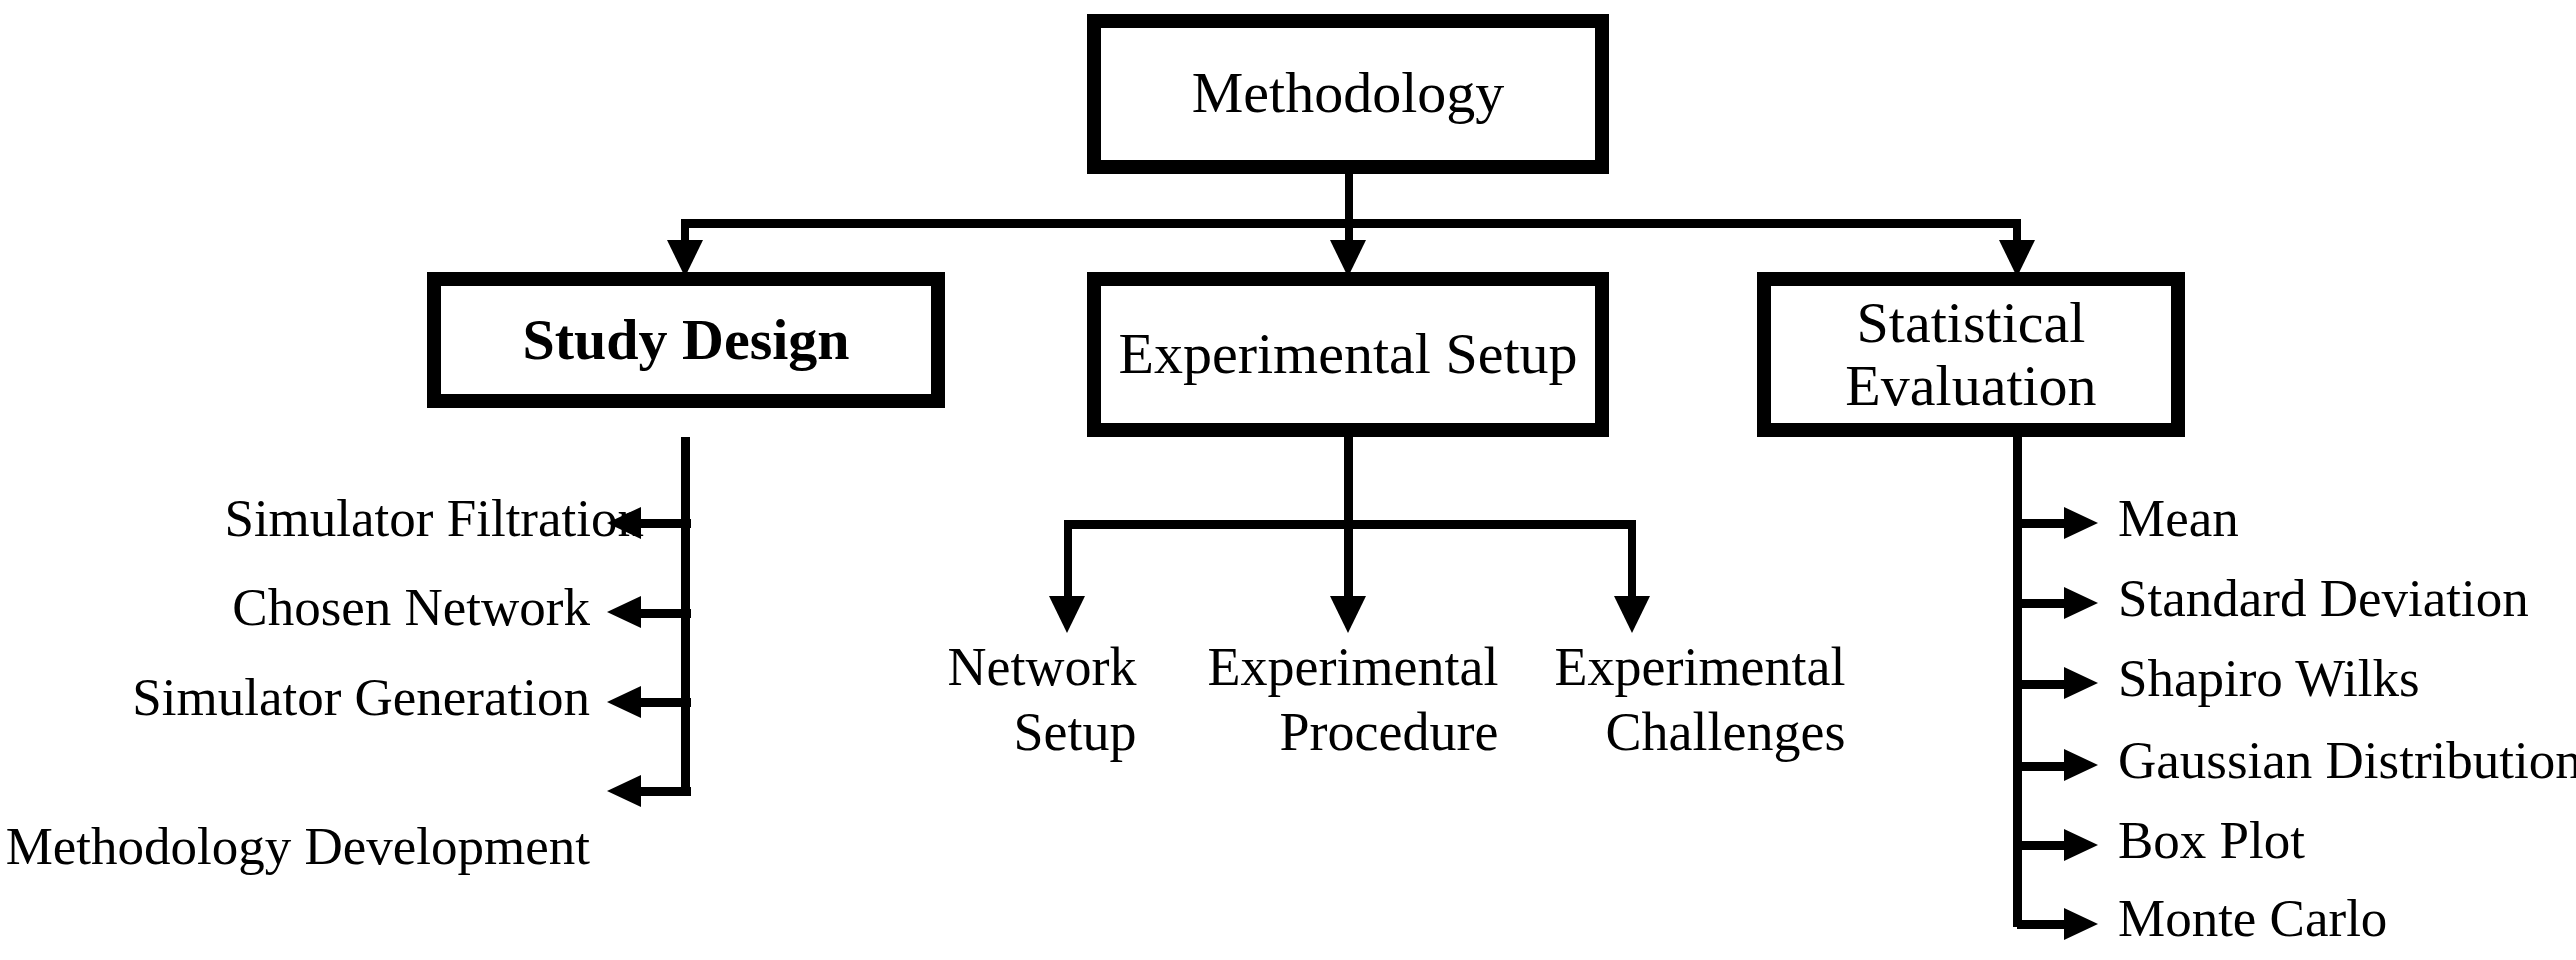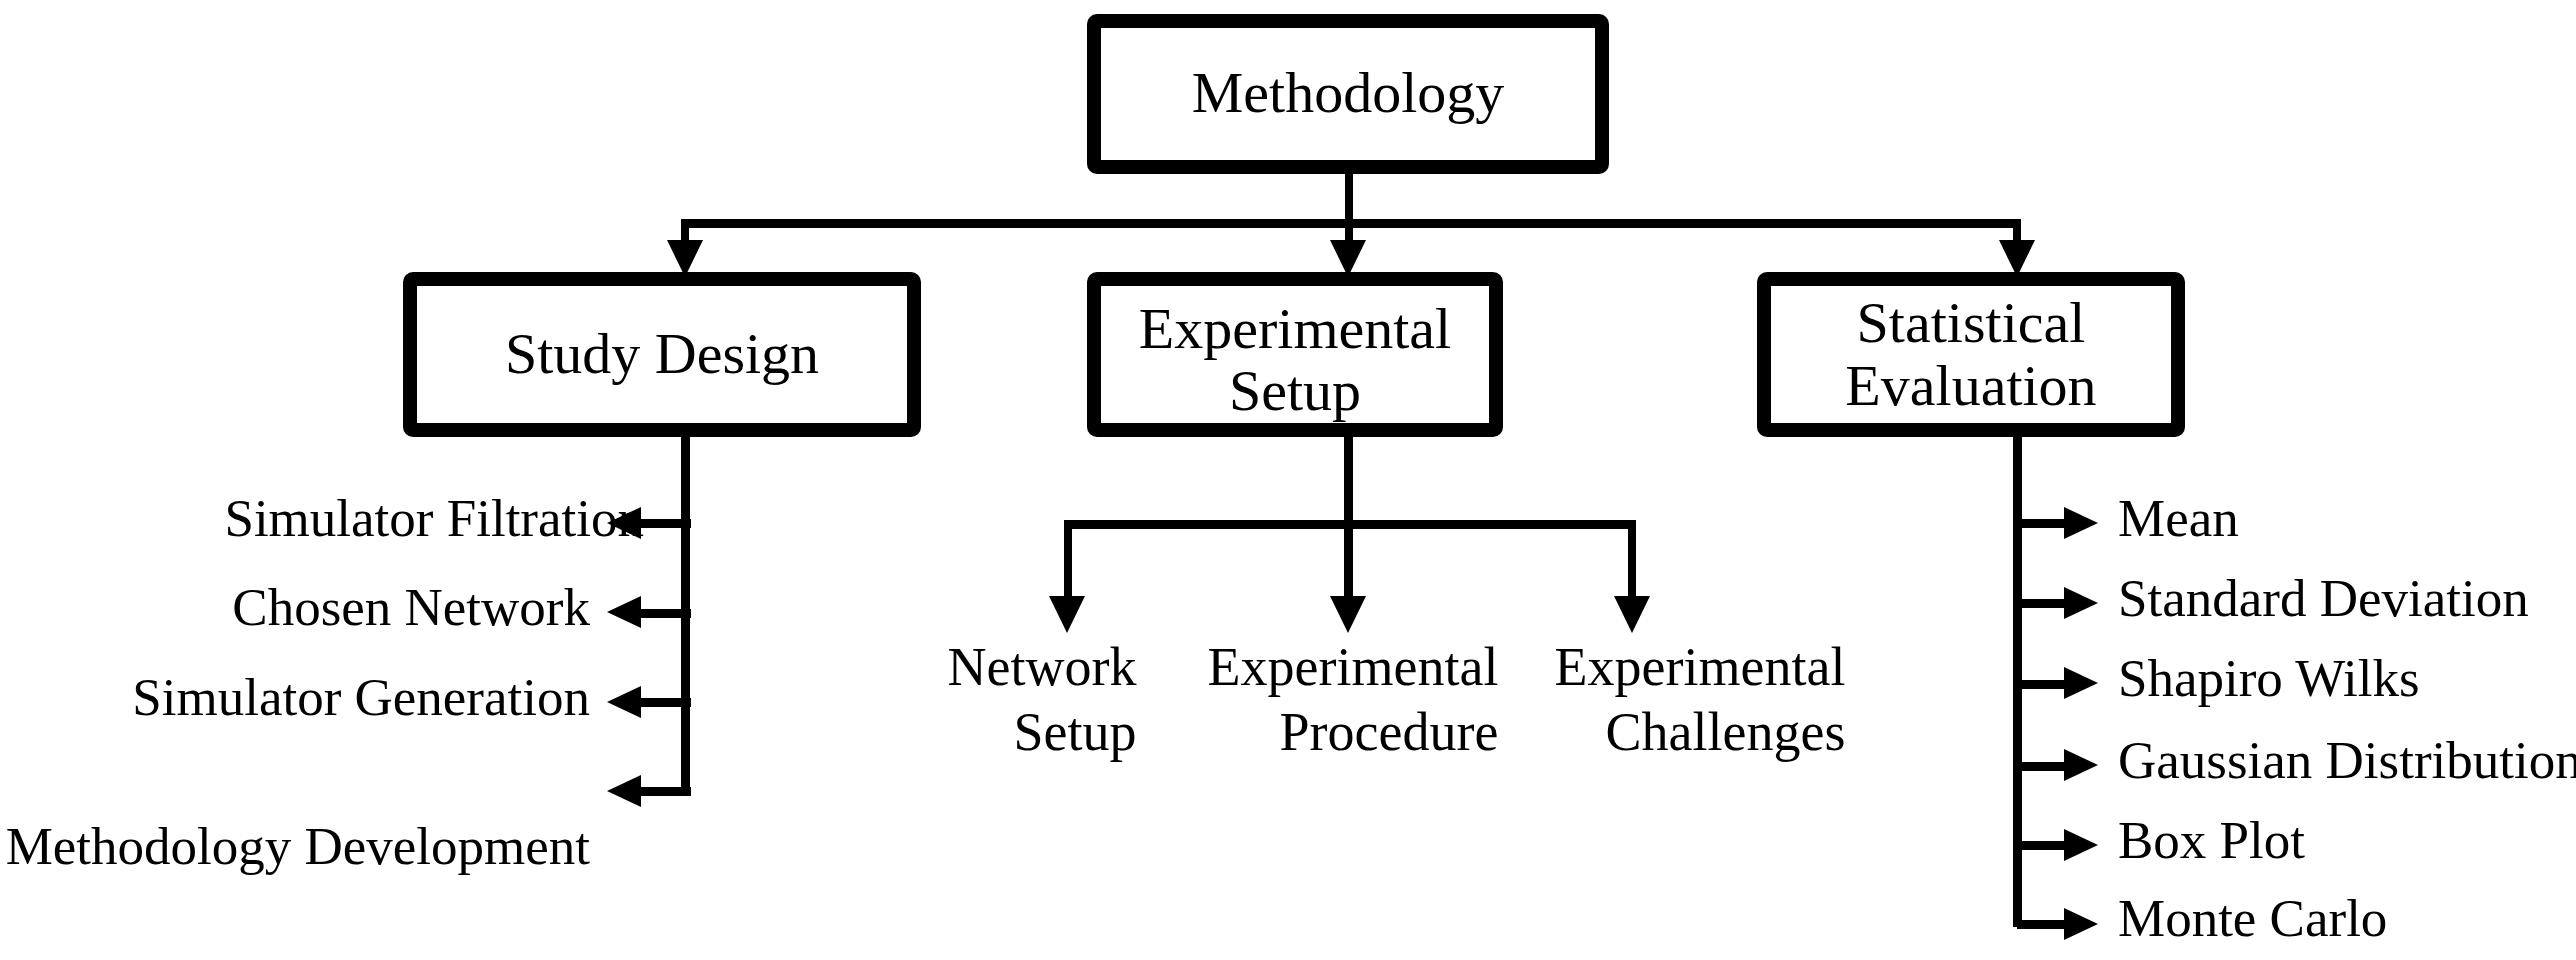--- a/index.html
+++ b/index.html
@@ -9,21 +9,21 @@
     height: 961px;
     background: #ffffff;
     font-family: "Liberation Serif", "DejaVu Serif", serif;
     color: #000000;
     overflow: hidden;
   }
   .box {
     position: absolute;
     box-sizing: border-box;
     border: 14px solid #000000;
-    border-radius: 10px;
+    border-radius: 0;
     background: #ffffff;
     display: flex;
     align-items: center;
     justify-content: center;
     text-align: center;
     font-size: 58px;
     line-height: 1.08;
     white-space: pre-line;
   }
   .ln { position: absolute; background: #000000; }
@@ -73,24 +73,24 @@
 
   <div class="ln" style="left:681px; top:219px; width:1340px; height:8.6px;"></div>
 
   <div class="ln" style="left:681px; top:219px; width:8px; height:21.6px;"></div>
   <div class="ln" style="left:2013px; top:219px; width:8px; height:21.6px;"></div>
 
   <div class="arr-d" style="left:667px; top:240px;"></div>
   <div class="arr-d" style="left:1330px; top:240px;"></div>
   <div class="arr-d" style="left:1999px; top:240px;"></div>
 
-  <div class="box" style="left:403px; top:272px; width:518px; height:165px;">
+  <div class="box" style="left:427px; top:272px; width:518px; height:136px;font-weight:bold;">
     <span>Study Design</span>
   </div>
-  <div class="box" style="left:1087px; top:272px; width:416px; height:165px;align-items:flex-end;">
+  <div class="box" style="left:1087px; top:272px; width:522px; height:165px;">
     <span>Experimental Setup</span>
   </div>
   <div class="box" style="left:1757px; top:272px; width:428px; height:165px;">
     <span>Statistical
 Evaluation</span>
   </div>
 
   <div class="ln" style="left:681px; top:437px; width:8.6px; height:359px;"></div>
 
   <div class="ln" style="left:640px; top:519px; width:51px; height:8.6px;"></div>

